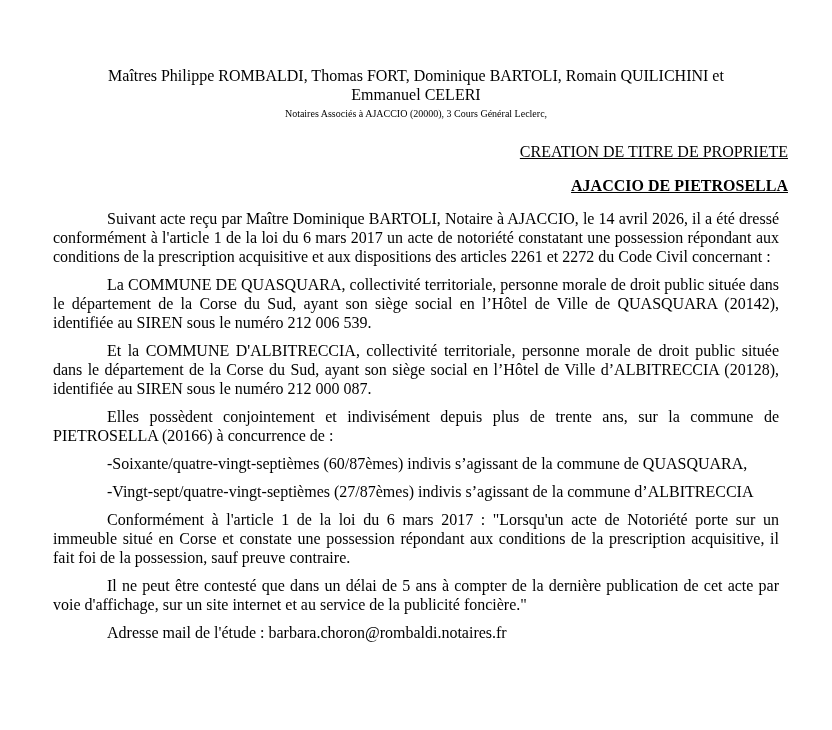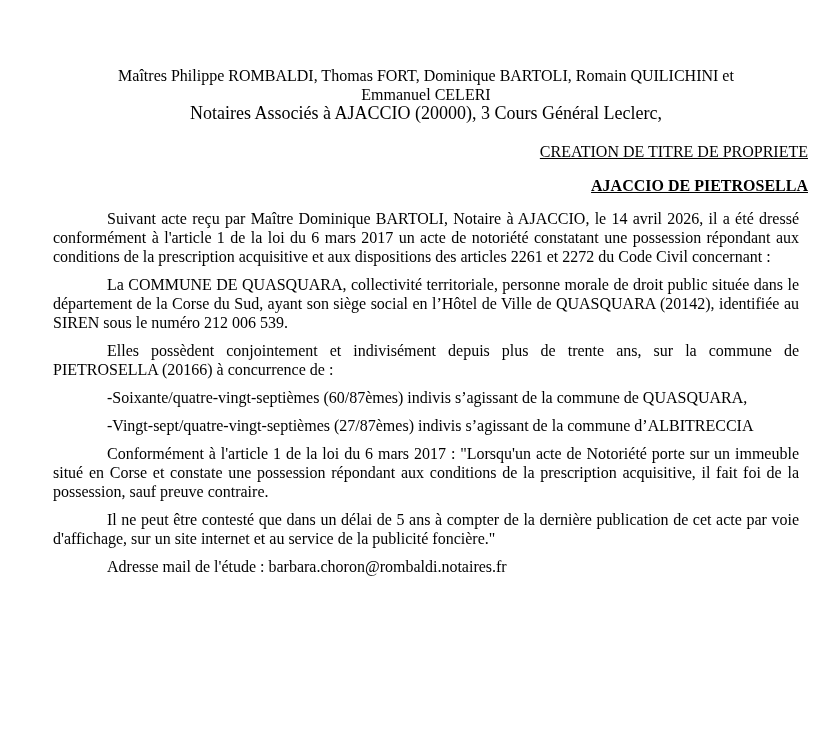--- a/index.html
+++ b/index.html
@@ -11,30 +11,30 @@
     width: 832px;
     height: 730px;
     overflow: hidden;
     color: #000000;
     font-family: "Liberation Serif", "DejaVu Serif", serif;
   }
   .page {
     box-sizing: border-box;
     width: 832px;
     height: 730px;
-    padding: 66px 24px 0 44px;
+    padding: 66px 44px 0 44px;
     font-size: 16px;
     line-height: 19px;
   }
   .hdr-line {
     margin: 0;
     text-align: center;
   }
   .hdr-line.small {
-    font-size: 18px;
+    font-size: 10px;
   }
   .doc-title {
     margin: 19px 0 0 0;
     text-align: right;
     font-size: 16px;
     font-weight: normal;
     text-decoration: underline;
   }
   .doc-title.bold {
     font-weight: bold;
@@ -64,20 +64,21 @@
   </div>
 
   <p class="doc-title">CREATION DE TITRE DE PROPRIETE</p>
 
   <p class="doc-title bold">AJACCIO DE PIETROSELLA</p>
 
   <p class="para first">Suivant acte reçu par Maître Dominique BARTOLI, Notaire à AJACCIO, le 14 avril 2026, il a été dressé conformément à l'article 1 de la loi du 6 mars 2017 un acte de notoriété constatant une possession répondant aux conditions de la prescription acquisitive et aux dispositions des articles 2261 et 2272 du Code Civil concernant :</p>
 
   <p class="para">La COMMUNE DE QUASQUARA, collectivité territoriale, personne morale de droit public située dans le département de la Corse du Sud, ayant son siège social en l’Hôtel de Ville de QUASQUARA (20142), identifiée au SIREN sous le numéro 212 006 539.</p>
 
+  <p class="para">Et la COMMUNE D'ALBITRECCIA, collectivité territoriale, personne morale de droit public située dans le département de la Corse du Sud, ayant son siège social en l’Hôtel de Ville d’ALBITRECCIA (20128), identifiée au SIREN sous le numéro 212 000 087.</p>
 
   <p class="para gap-top">Elles possèdent conjointement et indivisément depuis plus de trente ans, sur la commune de PIETROSELLA (20166) à concurrence de :</p>
 
   <p class="para">-Soixante/quatre-vingt-septièmes (60/87èmes) indivis s’agissant de la commune de QUASQUARA,</p>
 
   <p class="para">-Vingt-sept/quatre-vingt-septièmes (27/87èmes) indivis s’agissant de la commune d’ALBITRECCIA</p>
 
 
   <p class="para">Conformément à l'article 1 de la loi du 6 mars 2017 : "Lorsqu'un acte de Notoriété porte sur un immeuble situé en Corse et constate une possession répondant aux conditions de la prescription acquisitive, il fait foi de la possession, sauf preuve contraire.</p>
 

